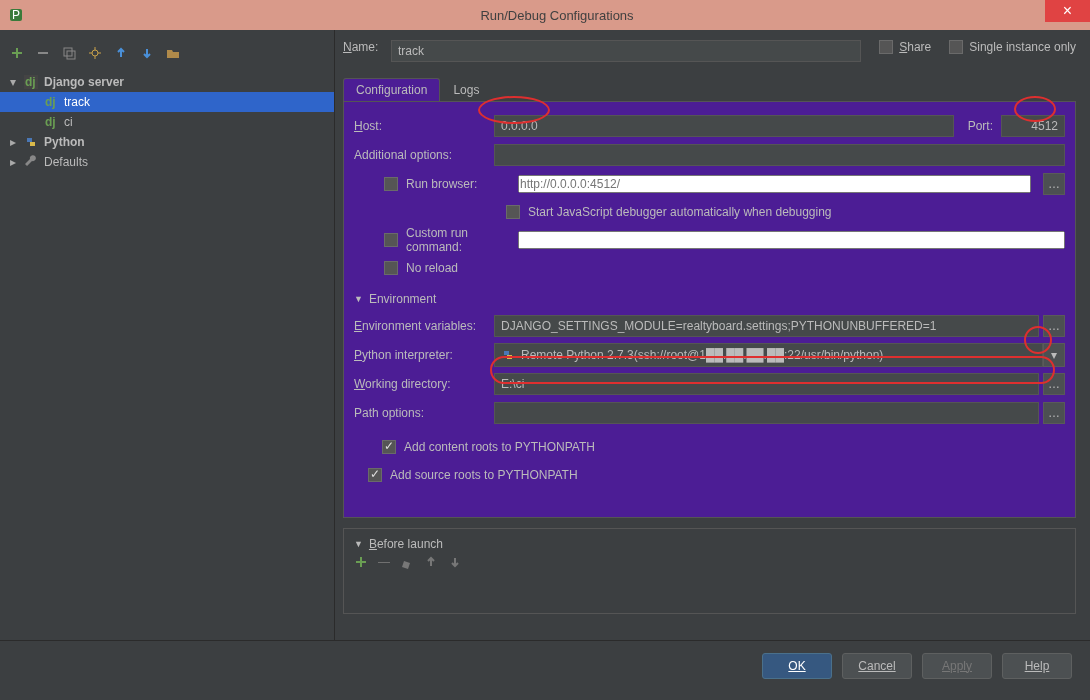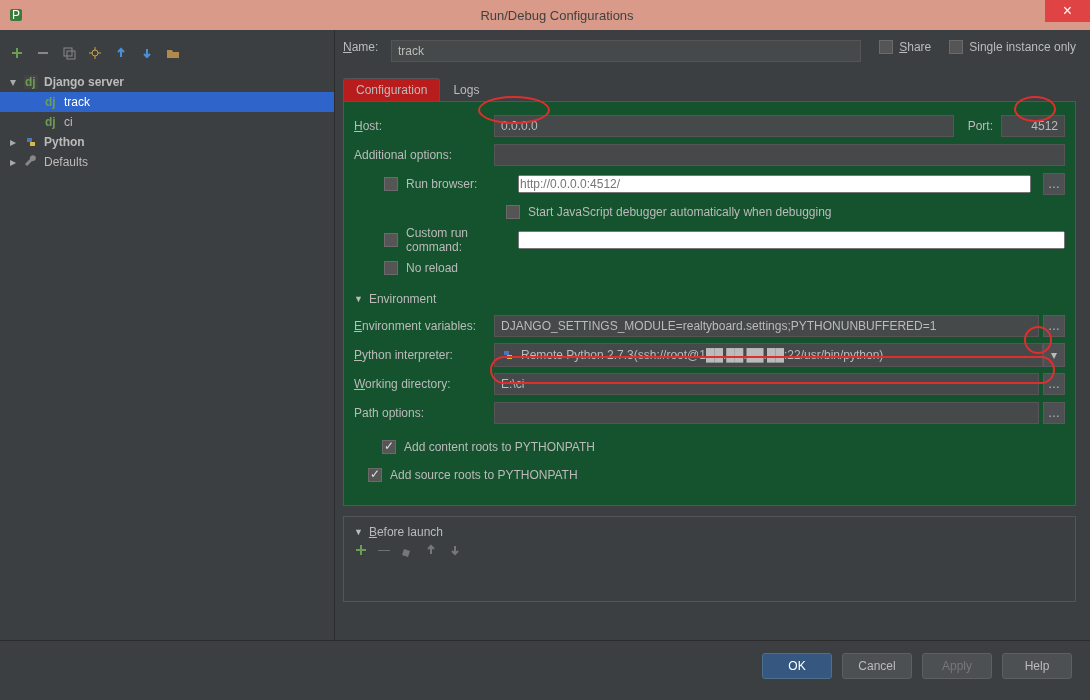--- a/index.html
+++ b/index.html
@@ -28,23 +28,23 @@
   
   .right { flex: 1; background: #3c3f41; padding: 10px 14px 0 8px; display: flex; flex-direction: column; overflow: hidden; }
   .name-row { display: flex; align-items: flex-start; height: 28px; gap: 8px; }
   .name-row .lbl { width: 40px; color: #bbbbbb; }
   .name-row input { flex: 1; height: 22px; background: #45494a; border: 1px solid #555; color: #bbb; padding: 0 6px; }
   .name-row .chk { display: flex; align-items: center; gap: 6px; margin-left: 10px; color: #bbbbbb; }
   .chkbox { width: 14px; height: 14px; border: 1px solid #6a6a6a; background: #555; display: inline-block; }
 
   .tabs { display: flex; margin-top: 10px; border-bottom: 1px solid #555; }
   .tab { padding: 4px 12px; color: #bbbbbb; border: 1px solid transparent; border-bottom: none; }
-  .tab.active { background: #b91c1c; border-color: #555; border-radius: 3px 3px 0 0; text-align: center; }
-
-  .config-body { border: 1px solid #555; border-top: none; padding: 10px 10px 16px 10px; background: #14532d; }
+  .tab.active { background: #4c1d95; border-color: #555; border-radius: 3px 3px 0 0; text-align: center; }
+
+  .config-body { border: 1px solid #555; border-top: none; padding: 10px 10px 28px 10px; background: #4c1d95; }
   .form-row { display: flex; align-items: center; min-height: 28px; margin-bottom: 1px; }
   .form-row .flabel { width: 140px; color: #bbbbbb; }
   .form-row input[type=text] { height: 22px; background: #45494a; border: 1px solid #555; color: #bbb; padding: 0 6px; }
   .form-row .finput { flex: 1; }
   .port-lbl { margin: 0 8px 0 14px; color: #bbbbbb; }
   .port-input { width: 64px; text-align: right; }
   .placeholder { color: #777; }
   .indent-check { margin-left: 30px; display: flex; align-items: center; gap: 8px; height: 28px; color: #bbbbbb; }
   .indent-check.deep { margin-left: 152px; }
   .chkbox.checked { background: #555; position: relative; }
@@ -56,21 +56,21 @@
   .btn-end { width: 22px; height: 22px; background: #4c5052; border: 1px solid #5a5a5a; margin-left: 4px; display: flex; align-items: center; justify-content: center; color: #bbb; font-size: 12px; }
   .interp-row .finput { display: flex; align-items: center; gap: 6px; background: #45494a; border: 1px solid #555; height: 24px; padding: 0 6px; }
   .interp-row .drop { width: 22px; height: 24px; background: #4c5052; border: 1px solid #5a5a5a; display: flex; align-items: center; justify-content: center; color: #bbb; }
 
   .before-launch { border: 1px solid #555; margin-top: 10px; padding: 8px 10px 14px 10px; }
   .bl-toolbar { display: flex; gap: 10px; margin-top: 4px; }
   .bl-list { height: 30px; background: #3c3f41; }
 
   
   .footer { height: 50px; display: flex; justify-content: flex-end; align-items: center; gap: 10px; padding-right: 18px; background: #3c3f41; border-top: 1px solid #2b2b2b; }
-  .btn { min-width: 70px; height: 26px; background: #4c5052; border: 1px solid #5e6060; color: #bbbbbb; padding: 0 14px; display: flex; align-items: center; justify-content: center; border-radius: 3px; }
+  .btn { min-width: 70px; height: 26px; background: #4c5052; border: 1px solid #5e6060; color: #bbbbbb; padding: 0 14px; display: flex; align-items: center; justify-content: center; border-radius: 3px; text-decoration: underline; }
   .btn.primary { background: #365880; border-color: #4a708b; color: #fff; }
   .btn.disabled { color: #777; }
 
   .underline-first::first-letter { text-decoration: underline; }
 
   
   .anno { position: absolute; border: 2px solid #de2f2f; border-radius: 50%; pointer-events: none; }
 
   svg { display: block; }
 </style>

